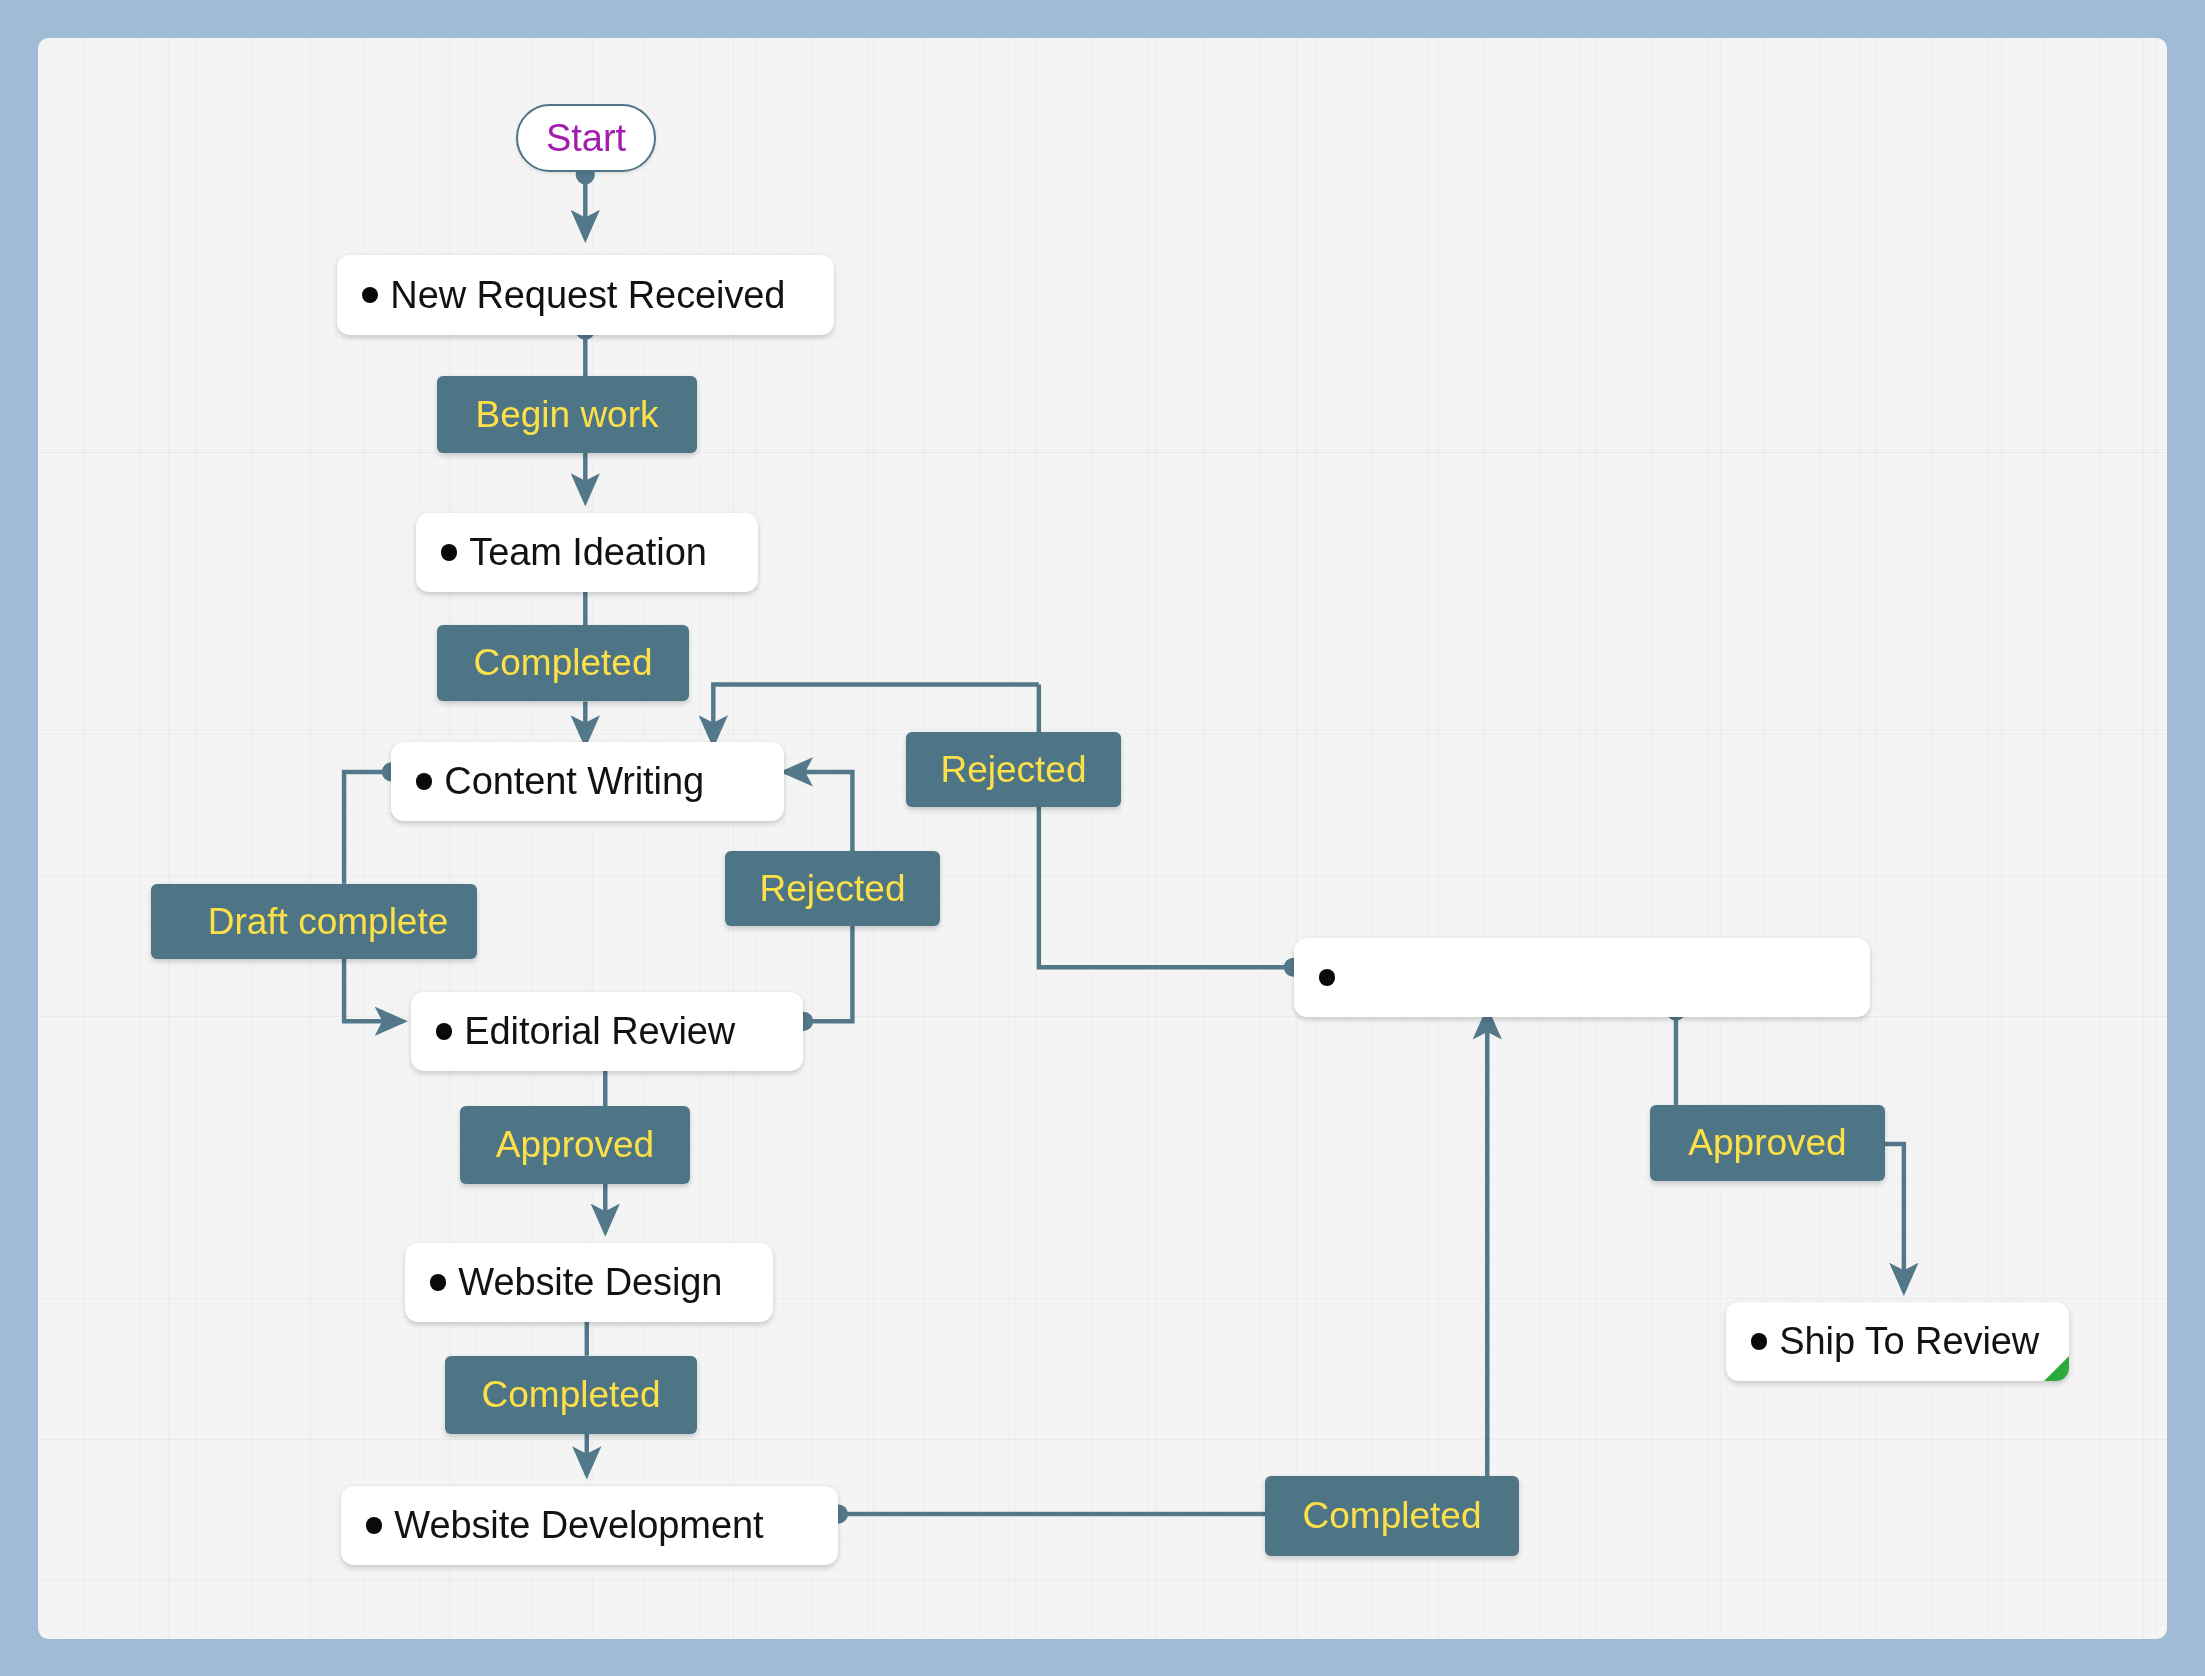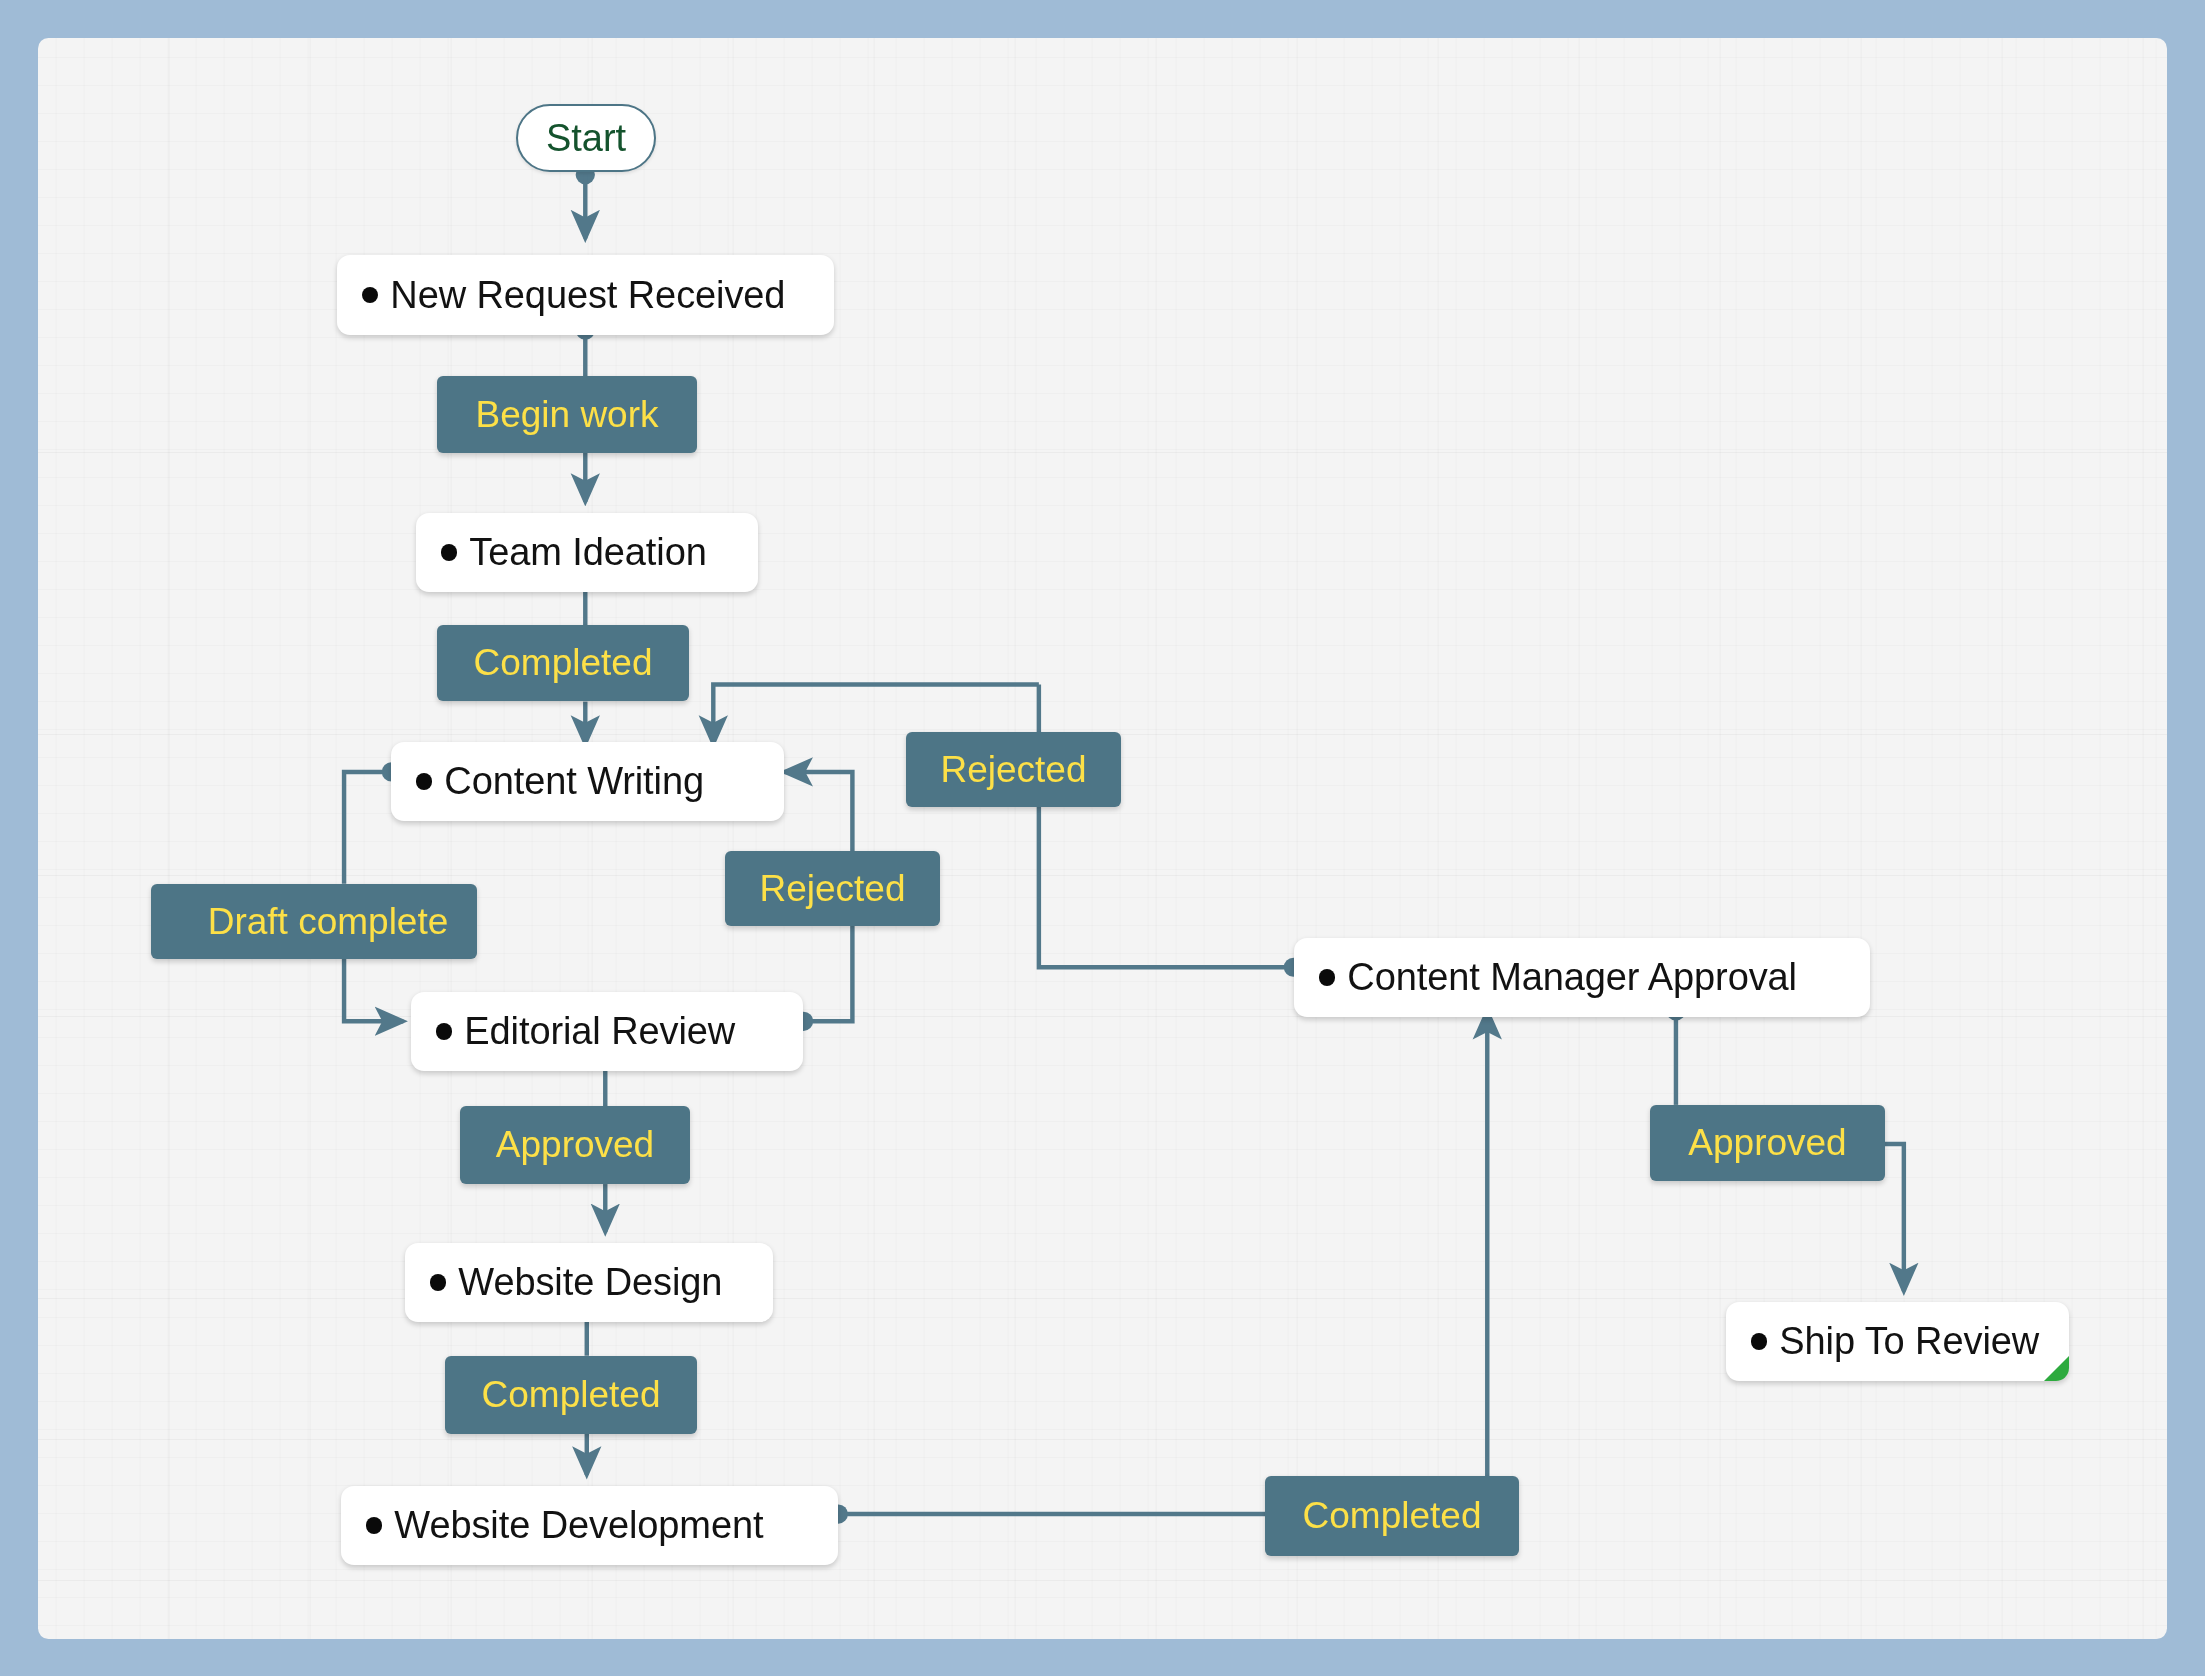--- a/index.html
+++ b/index.html
@@ -95,21 +95,21 @@
     background: #FFFFFF;
     border: 2.2px solid #4D7586;
     border-radius: 739px;
     display: flex;
     align-items: center;
     justify-content: center;
     box-shadow: 0 1.5px 3.7px rgba(0,0,0,0.10);
   }
   #node-start .stext {
     font-size: 38px;
-    color: #14532d;
+    color: #a21caf;
   }
 
   
   .tlabel {
     position: absolute;
     box-sizing: border-box;
     background: #4D7586;
     border-radius: 6px;
     display: flex;
     align-items: center;
@@ -198,21 +198,20 @@
     <span class="ntext">Content Writing</span>
   </div>
 
   <div class="node" style="left:411px; top:981px; width:392px; height:79px;">
     <span class="bullet"></span>
     <span class="ntext">Editorial Review</span>
   </div>
 
   <div class="node" style="left:1294px; top:927px; width:576px; height:79px;">
     <span class="bullet"></span>
-    <span class="ntext">Content Manager Approval</span>
   </div>
 
   <div class="node" style="left:405px; top:1232px; width:368px; height:79px;">
     <span class="bullet"></span>
     <span class="ntext">Website Design</span>
   </div>
 
   <div class="node" style="left:341px; top:1475px; width:497px; height:79px;">
     <span class="bullet"></span>
     <span class="ntext">Website Development</span>

